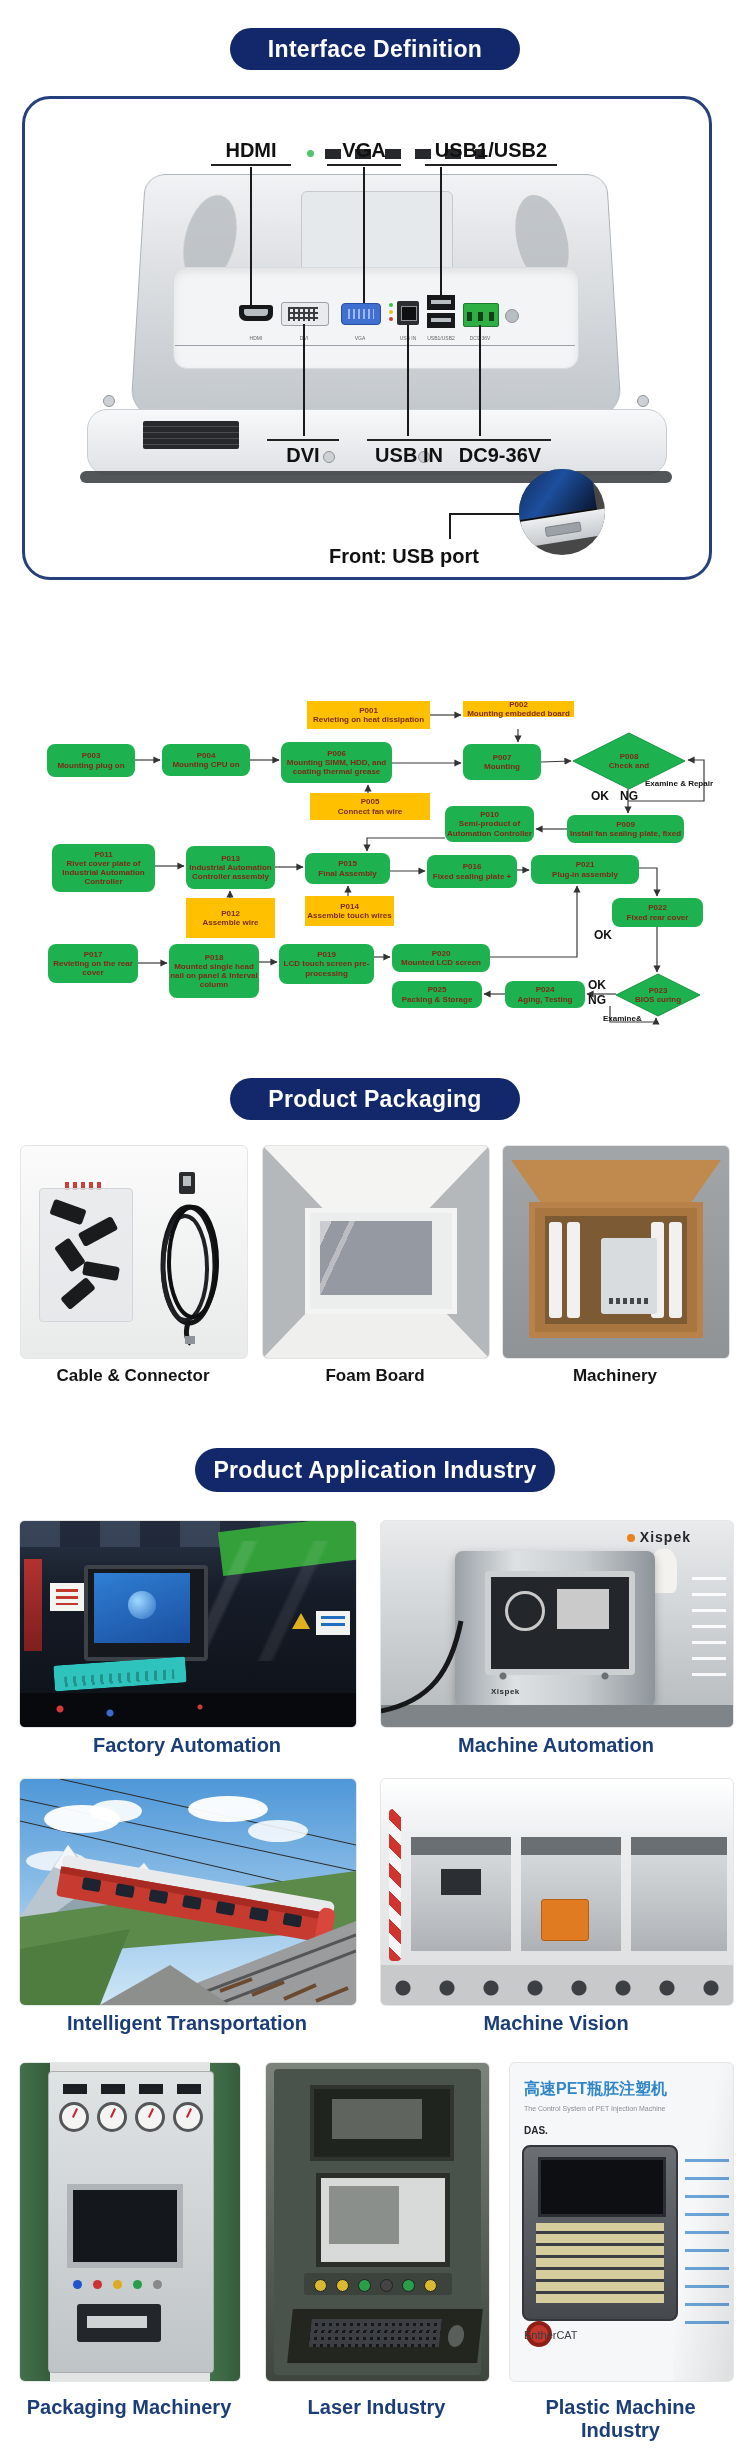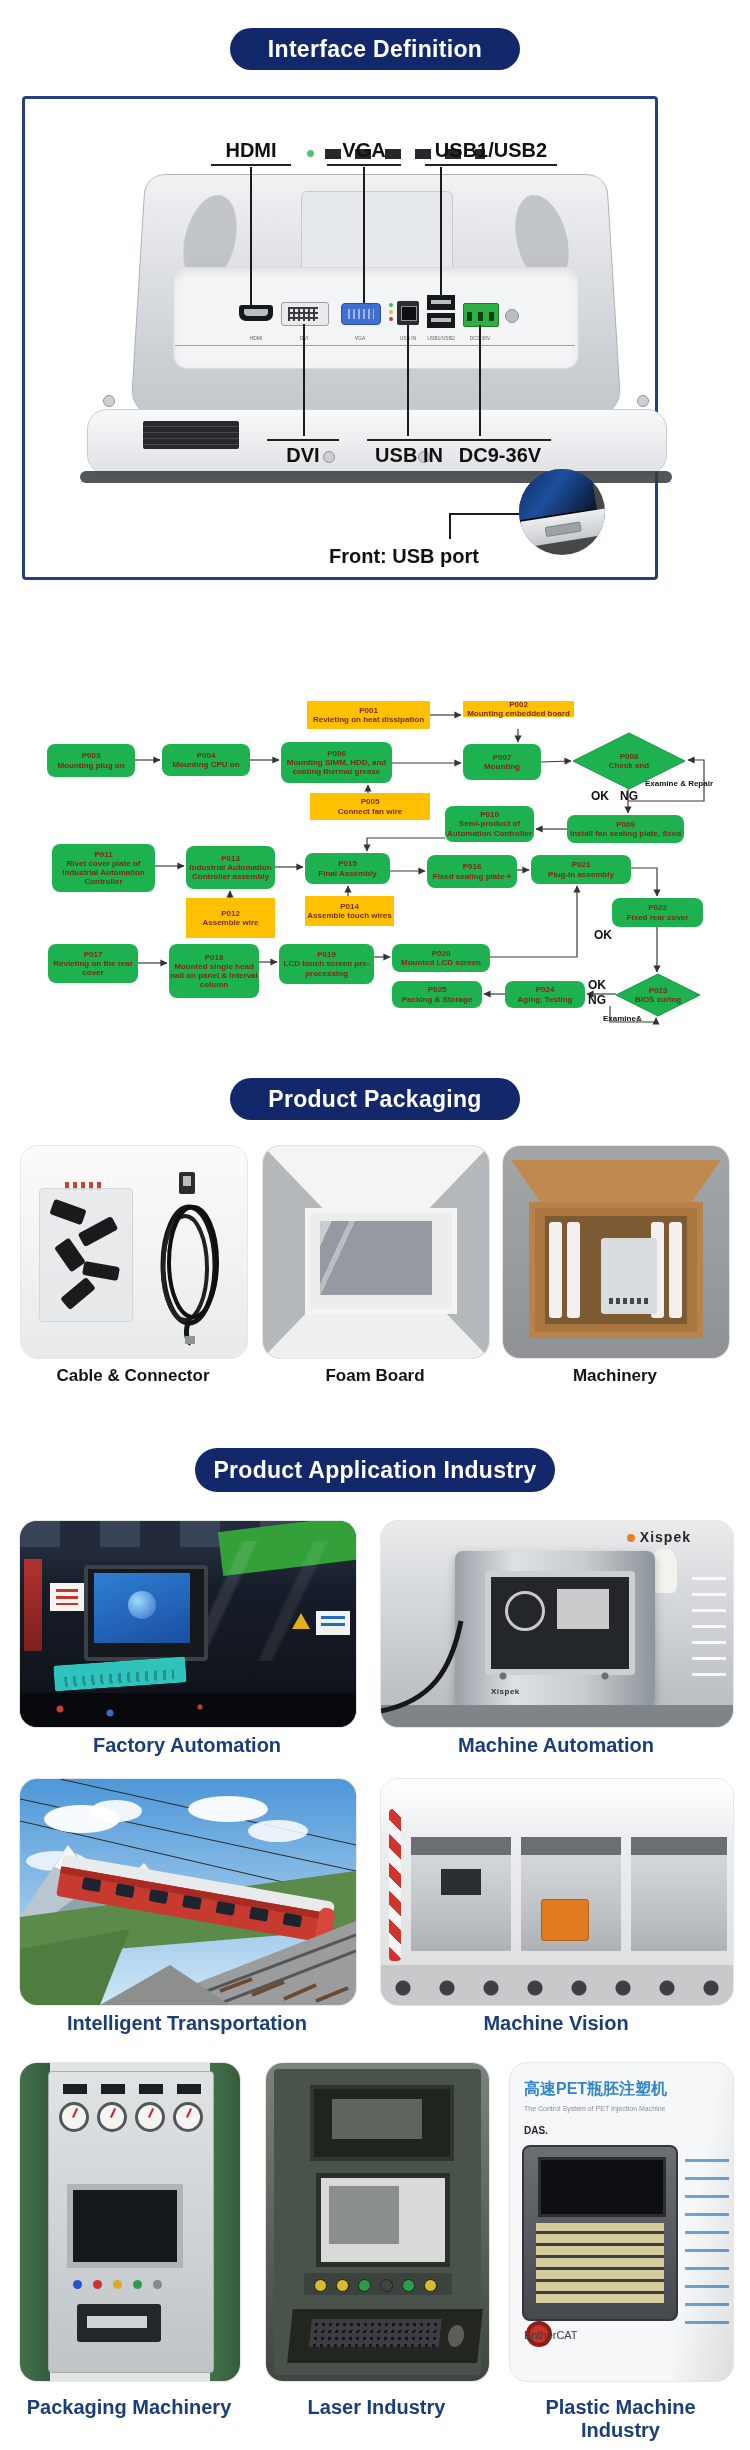--- a/index.html
+++ b/index.html
@@ -3,22 +3,22 @@
 <meta charset="utf-8">
 <style>
   html,body{margin:0;padding:0;background:#fff;}
   #page{position:relative;width:750px;height:2450px;background:#fff;overflow:hidden;
         font-family:"Liberation Sans",sans-serif;}
   
   .pill{position:absolute;background:var(--pill,#13286b);color:#fff;border-radius:24px;
         display:flex;align-items:center;justify-content:center;
         font-weight:bold;font-size:23px;letter-spacing:.3px;}
   
-  #iface-card{position:absolute;left:22px;top:96px;width:636px;height:484px;
-        border:3px solid #25407c;border-radius:4px;box-sizing:border-box;background:#fff;}
+  #iface-card{position:absolute;left:22px;top:96px;width:690px;height:484px;
+        border:3px solid #25407c;border-radius:28px;box-sizing:border-box;background:#fff;}
   #iface-card .abs{position:absolute;}
   .mon-back{left:105px;top:55px;width:490px;height:262px;
         background:linear-gradient(180deg,#f1f2f4,#cfd3d7 70%,#c2c7cb);
         border:1px solid #aab0b5;border-radius:22px 22px 30px 30px;
         transform:perspective(700px) rotateX(10deg);transform-origin:50% 100%;}
   .mon-tabs{left:300px;top:50px;width:160px;height:10px;
         background:repeating-linear-gradient(90deg,#26282b 0 16px,transparent 16px 30px);}
   .mon-dot{left:282px;top:51px;width:7px;height:7px;border-radius:50%;background:#4fc46a;}
   .mon-vent{width:50px;height:92px;border-radius:50%;background:#b6bcc1;opacity:.8;}
   .mon-vesa{left:276px;top:92px;width:150px;height:96px;background:#e6e9ec;
@@ -72,21 +72,21 @@
         text-align:center;font-weight:bold;font-size:8px;line-height:1.13;
         color:var(--flowtext,#7b2c16);white-space:pre-line;box-sizing:border-box;padding:1px;}
   .fc-green{background:var(--green,#1eb14f);border-radius:8px;}
   .fc-yellow{background:var(--yellow,#ffc000);}
   .fc-dia{background:transparent;}
   .fc-edge{fill:none;stroke:#3a3a3a;stroke-width:1.2;}
   .fc-lab{position:absolute;color:#111;font-weight:bold;}
   .fc-lab.big{font-size:12px;}
   .fc-lab.sm{font-size:8px;}
   
-  .ph{position:absolute;border:1px solid #e6e6e6;border-radius:18px;overflow:hidden;background:#eee;text-align:right;}
+  .ph{position:absolute;border:1px solid #e6e6e6;border-radius:6px;overflow:hidden;background:#eee;text-align:right;}
   .ph .a{position:absolute;}
   .cap{position:absolute;text-align:center;font-weight:bold;font-size:17px;color:var(--pkgcap,#141414);}
   .app-cap{position:absolute;text-align:center;font-weight:bold;font-size:20px;color:var(--navy,#1c3e78);}
   
   #ph-cable{background:linear-gradient(180deg,#fbfbfb,#e9eaea);}
   #ph-cable .bag{left:18px;top:42px;width:92px;height:132px;background:rgba(228,231,234,.75);
         border:1px solid #d3d6d9;border-radius:4px;}
   #ph-cable .tie{left:44px;top:36px;width:40px;height:8px;background:repeating-linear-gradient(90deg,#d23c36 0 4px,#fff 4px 8px);}
   #ph-cable .cn{position:absolute;background:#1a1b1d;border-radius:3px;}
   
@@ -341,21 +341,21 @@
 Rivet cover plate of
 Industrial Automation
 Controller</div>
       <div class="fc-node fc-green" style="left: 186px; top: 156px; width: 89px; height: 43px;">P013
 Industrial Automation
 Controller assembly</div>
       <div class="fc-node fc-green" style="left: 305px; top: 163px; width: 85px; height: 31px;">P015
 Final Assembly</div>
       <div class="fc-node fc-green" style="left: 427px; top: 165px; width: 90px; height: 33px;">P016
 Fixed sealing plate +</div>
-      <div class="fc-node fc-green" style="left: 531px; top: 165px; width: 100px; height: 29px;">P021
+      <div class="fc-node fc-green" style="left: 531px; top: 165px; width: 108px; height: 29px;">P021
 Plug-in assembly</div>
       <div class="fc-node fc-yellow" style="left: 186px; top: 208px; width: 89px; height: 40px;">P012
 Assemble wire</div>
       <div class="fc-node fc-yellow" style="left: 305px; top: 206px; width: 89px; height: 30px;">P014
 Assemble touch wires</div>
       <div class="fc-node fc-green" style="left: 612px; top: 208px; width: 91px; height: 29px;">P022
 Fixed rear cover</div>
       <div class="fc-node fc-green" style="left: 48px; top: 254px; width: 90px; height: 39px;">P017
 Revieting on the rear
 cover</div>

